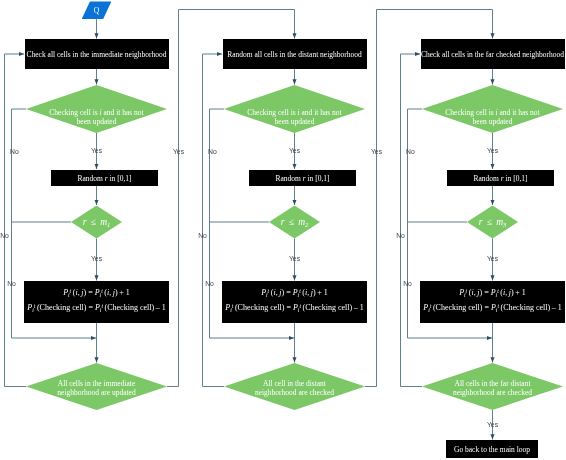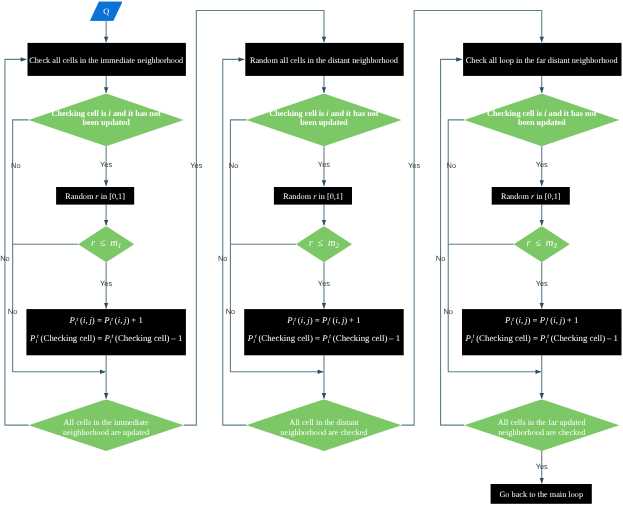--- a/index.html
+++ b/index.html
@@ -25,23 +25,23 @@
   .start-shape{position:absolute;left:81.6px;top:1.4px;width:29.8px;height:17.8px;
                background:#0b73d6;
                clip-path:polygon(27.9% 0%,100% 0%,72.1% 100%,0% 100%);}
   .start-text{position:absolute;left:76.5px;top:1.7px;width:40px;height:17.8px;
               font-size:7.6px;}
   .box-check{left:calc(var(--cx) - 72px);top:39px;width:144px;height:30px;
              font-size:7.5px;padding-top:1.6px;}
   .dia1{position:absolute;left:calc(var(--cx) - 70.5px);top:85px;
         width:141px;height:48px;background:#7cc766;
         clip-path:polygon(50% 0%,100% 50%,50% 100%,0% 50%);}
-  .dia1-text{left:calc(var(--cx) - 52px);top:84px;width:104px;height:48px;
-             font-size:7.5px;line-height:1.18;font-weight:bold;}
-  .box-rand{left:calc(var(--cx) - 45.5px);top:169.5px;width:71px;height:16.5px;
+  .dia1-text{left:calc(var(--cx) - 52px);top:94px;width:104px;height:48px;
+             font-size:7.5px;line-height:1.18;}
+  .box-rand{left:calc(var(--cx) - 45.5px);top:169.5px;width:107px;height:16.5px;
             font-size:7.5px;padding-top:2px;}
   .dia2{position:absolute;left:calc(var(--cx) - 25.5px);top:205.5px;
         width:51px;height:33px;background:#7cc766;
         clip-path:polygon(50% 0%,100% 50%,50% 100%,0% 50%);}
   .dia2-text{left:calc(var(--cx) - 26px);top:206px;width:52px;height:33px;
              font-size:9.5px;}
   .box-form{left:calc(var(--cx) - 72.5px);top:281px;width:145px;height:42px;
             flex-direction:column;font-size:8px;padding-bottom:2.5px;}
   .box-form .eq1{margin-bottom:4.5px;}
   .dia3{position:absolute;left:calc(var(--cx) - 70.5px);top:363px;
@@ -145,40 +145,40 @@
       <div class="eq eq2"><span class="it">P</span><span class="sub">i</span><span class="sup">t</span> (Checking cell) = <span class="it">P</span><span class="sub">i</span><span class="sup">t</span> (Checking cell) – 1</div>
     </div>
     <div class="dia3"></div>
     <div class="dtext dia3-text">
       <span>All cell in the distant neighborhood are checked</span>
     </div>
   </div>
 
   <div class="col3">
     <div class="node proc box-check">
-      <span>Check all loop in the far distant neighborhood</span>
+      <span>Check all cells in the far checked neighborhood</span>
     </div>
     <div class="dia1"></div>
     <div class="dtext dia1-text">
       <span><span>Checking cell is </span><span class="it">i</span><span> and it has not been updated</span></span>
     </div>
     <div class="node proc box-rand">
       <span><span>Random </span><span class="it">r</span><span> in [0,1]</span></span>
     </div>
     <div class="dia2"></div>
     <div class="dtext dia2-text">
       <span><span class="it">r</span>  <span>≤</span>  <span class="it">m</span><span class="sub">3</span></span>
     </div>
     <div class="node proc box-form">
       <div class="eq eq1"><span class="it">P</span><span class="sub">i</span><span class="sup">t</span> (<span class="it">i</span>, <span class="it">j</span>) = <span class="it">P</span><span class="sub">i</span><span class="sup">t</span> (<span class="it">i</span>, <span class="it">j</span>) + 1</div>
       <div class="eq eq2"><span class="it">P</span><span class="sub">i</span><span class="sup">t</span> (Checking cell) = <span class="it">P</span><span class="sub">i</span><span class="sup">t</span> (Checking cell) – 1</div>
     </div>
     <div class="dia3"></div>
     <div class="dtext dia3-text">
-      <span>All cells in the far updated neighborhood are checked</span>
+      <span>All cells in the far distant neighborhood are checked</span>
     </div>
   </div>
 
   <div class="node proc box-end">
     <span>Go back to the main loop</span>
   </div>
 
   <div id="edge-labels">
       <div class="elabel" style="left: 96.5px; top: 146.5px; transform: translateX(-50%);">Yes</div>
       <div class="elabel" style="left: 96.5px; top: 254.5px; transform: translateX(-50%);">Yes</div>

